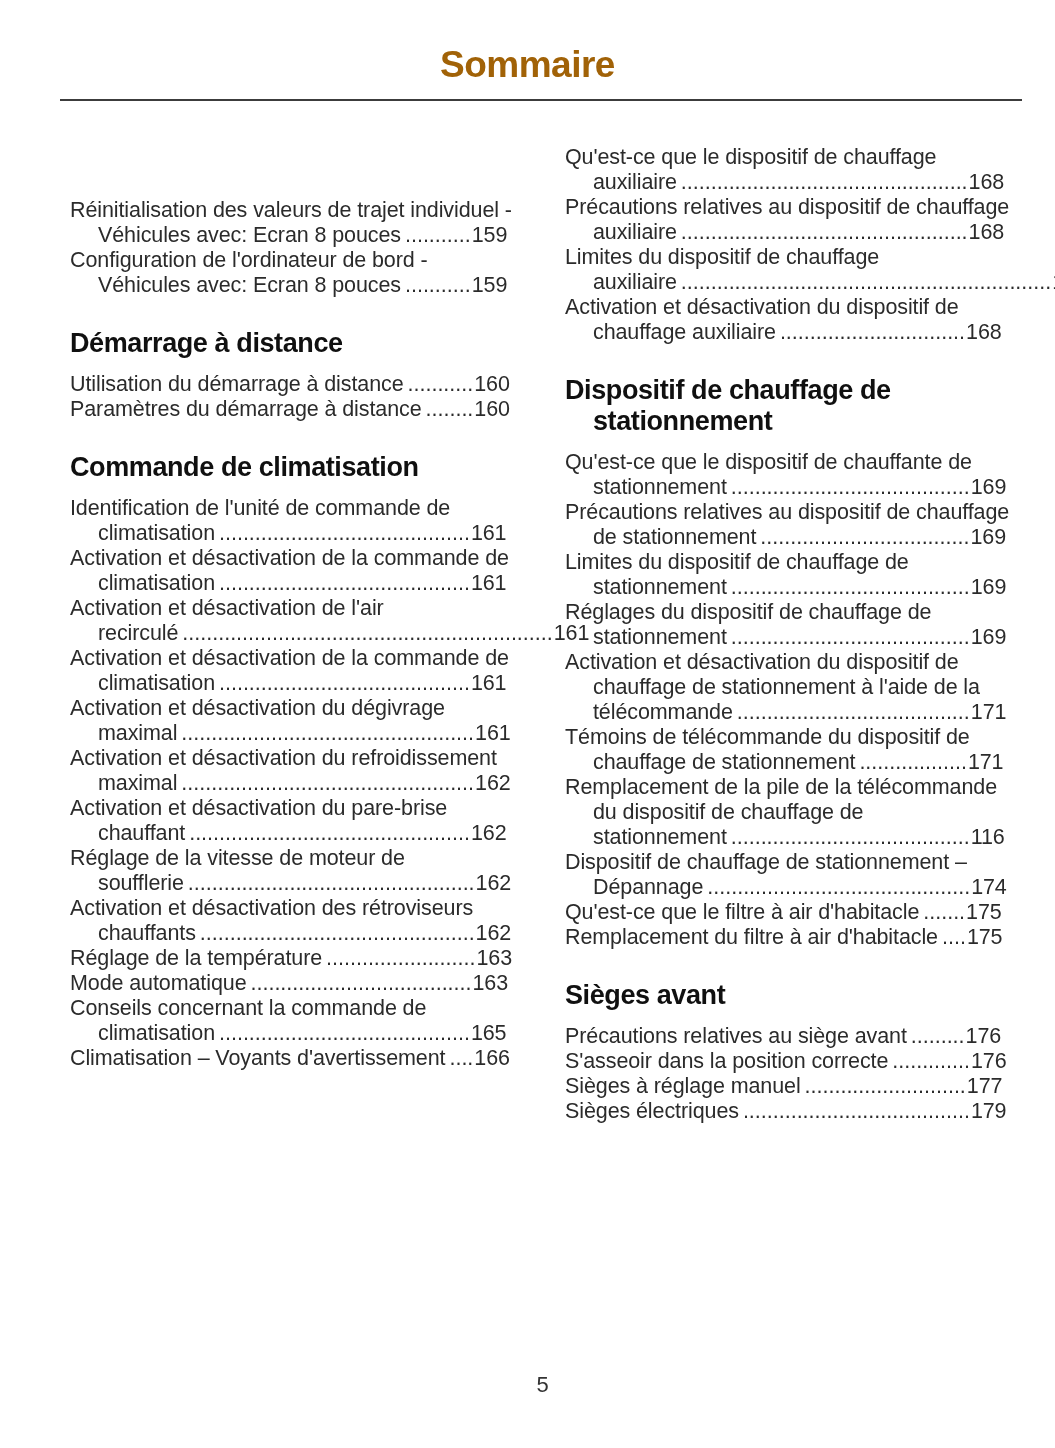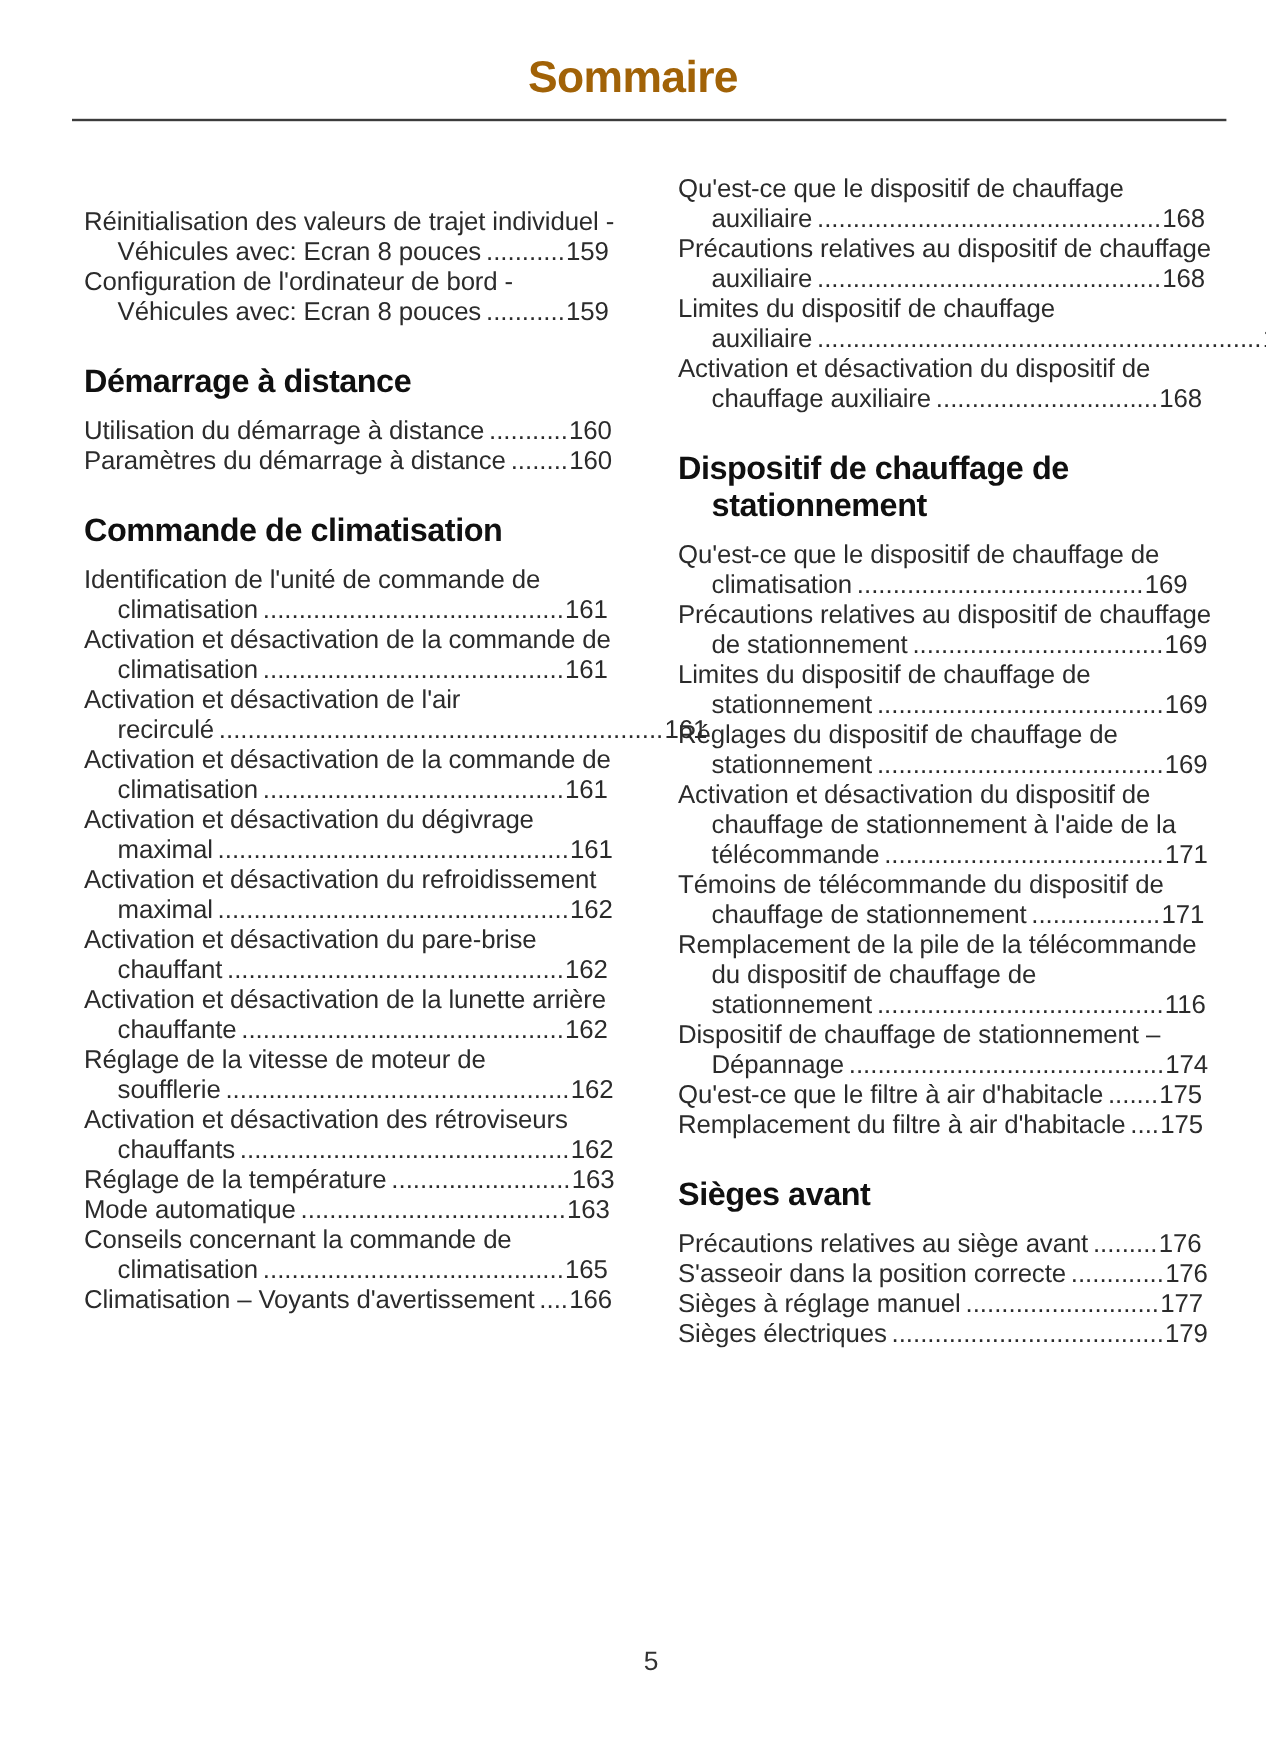--- a/index.html
+++ b/index.html
@@ -73,21 +73,20 @@
         <section class="section">
           <h2 class="heading">Commande de climatisation</h2>
           <div class="entries">
             <div class="entry"><span class="txt">Identification de l'unité de commande de climatisation</span><span class="lead"><span class="dots">..........................................</span><span class="pg">161</span></span></div>
             <div class="entry"><span class="txt">Activation et désactivation de la commande de climatisation</span><span class="lead"><span class="dots">..........................................</span><span class="pg">161</span></span></div>
             <div class="entry"><span class="txt">Activation et désactivation de l'air recirculé</span><span class="lead"><span class="dots">..............................................................</span><span class="pg">161</span></span></div>
             <div class="entry"><span class="txt">Activation et désactivation de la commande de climatisation</span><span class="lead"><span class="dots">..........................................</span><span class="pg">161</span></span></div>
             <div class="entry"><span class="txt">Activation et désactivation du dégivrage maximal</span><span class="lead"><span class="dots">.................................................</span><span class="pg">161</span></span></div>
             <div class="entry"><span class="txt">Activation et désactivation du refroidissement maximal</span><span class="lead"><span class="dots">.................................................</span><span class="pg">162</span></span></div>
             <div class="entry"><span class="txt">Activation et désactivation du pare-brise chauffant</span><span class="lead"><span class="dots">...............................................</span><span class="pg">162</span></span></div>
-            <div class="entry"><span class="txt">Activation et désactivation de la lunette arrière chauffante</span><span class="lead"><span class="dots">.............................................</span><span class="pg">162</span></span></div>
             <div class="entry"><span class="txt">Réglage de la vitesse de moteur de soufflerie</span><span class="lead"><span class="dots">................................................</span><span class="pg">162</span></span></div>
             <div class="entry"><span class="txt">Activation et désactivation des rétroviseurs chauffants</span><span class="lead"><span class="dots">..............................................</span><span class="pg">162</span></span></div>
             <div class="entry"><span class="txt">Réglage de la température</span><span class="lead"><span class="dots">.........................</span><span class="pg">163</span></span></div>
             <div class="entry"><span class="txt">Mode automatique</span><span class="lead"><span class="dots">.....................................</span><span class="pg">163</span></span></div>
             <div class="entry"><span class="txt">Conseils concernant la commande de climatisation</span><span class="lead"><span class="dots">..........................................</span><span class="pg">165</span></span></div>
             <div class="entry"><span class="txt">Climatisation – Voyants d'avertissement</span><span class="lead"><span class="dots">....</span><span class="pg">166</span></span></div>
           </div>
         </section>
       </div>
     <div class="col" id="col-right">
@@ -95,21 +94,21 @@
           <div class="entries">
             <div class="entry"><span class="txt">Qu'est-ce que le dispositif de chauffage auxiliaire</span><span class="lead"><span class="dots">................................................</span><span class="pg">168</span></span></div>
             <div class="entry"><span class="txt">Précautions relatives au dispositif de chauffage auxiliaire</span><span class="lead"><span class="dots">................................................</span><span class="pg">168</span></span></div>
             <div class="entry"><span class="txt">Limites du dispositif de chauffage auxiliaire</span><span class="lead"><span class="dots">..............................................................</span><span class="pg">168</span></span></div>
             <div class="entry"><span class="txt">Activation et désactivation du dispositif de chauffage auxiliaire</span><span class="lead"><span class="dots">...............................</span><span class="pg">168</span></span></div>
           </div>
         </section>
         <section class="section">
           <h2 class="heading">Dispositif de chauffage de stationnement</h2>
           <div class="entries">
-            <div class="entry"><span class="txt">Qu'est-ce que le dispositif de chauffage de climatisation</span><span class="lead"><span class="dots">........................................</span><span class="pg">169</span></span></div>
+            <div class="entry"><span class="txt">Qu'est-ce que le dispositif de chauffante de stationnement</span><span class="lead"><span class="dots">........................................</span><span class="pg">169</span></span></div>
             <div class="entry"><span class="txt">Précautions relatives au dispositif de chauffage de stationnement</span><span class="lead"><span class="dots">...................................</span><span class="pg">169</span></span></div>
             <div class="entry"><span class="txt">Limites du dispositif de chauffage de stationnement</span><span class="lead"><span class="dots">........................................</span><span class="pg">169</span></span></div>
             <div class="entry"><span class="txt">Réglages du dispositif de chauffage de stationnement</span><span class="lead"><span class="dots">........................................</span><span class="pg">169</span></span></div>
             <div class="entry"><span class="txt">Activation et désactivation du dispositif de chauffage de stationnement à l'aide de la télécommande</span><span class="lead"><span class="dots">.......................................</span><span class="pg">171</span></span></div>
             <div class="entry"><span class="txt">Témoins de télécommande du dispositif de chauffage de stationnement</span><span class="lead"><span class="dots">..................</span><span class="pg">171</span></span></div>
             <div class="entry"><span class="txt">Remplacement de la pile de la télécommande du dispositif de chauffage de stationnement</span><span class="lead"><span class="dots">........................................</span><span class="pg">116</span></span></div>
             <div class="entry"><span class="txt">Dispositif de chauffage de stationnement – Dépannage</span><span class="lead"><span class="dots">............................................</span><span class="pg">174</span></span></div>
           </div>
         </section>
         <section class="section">

